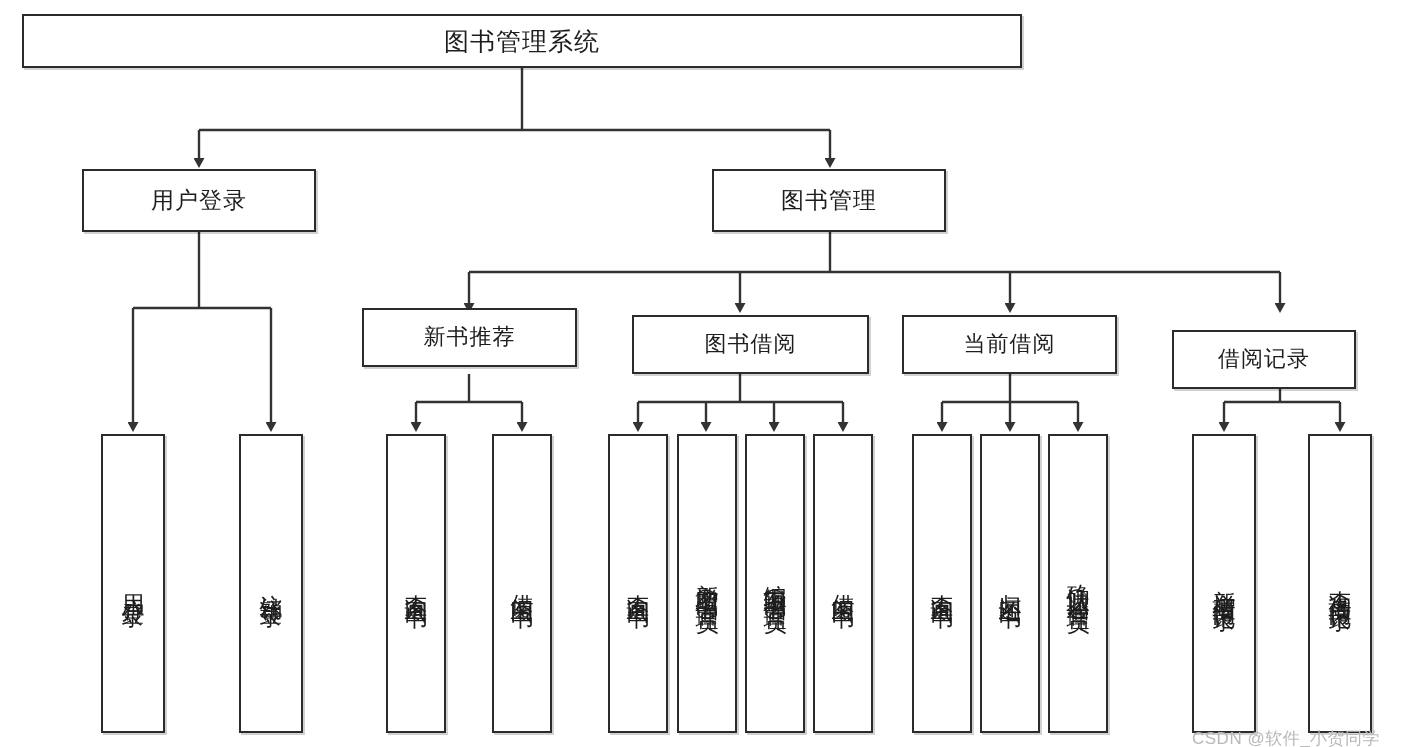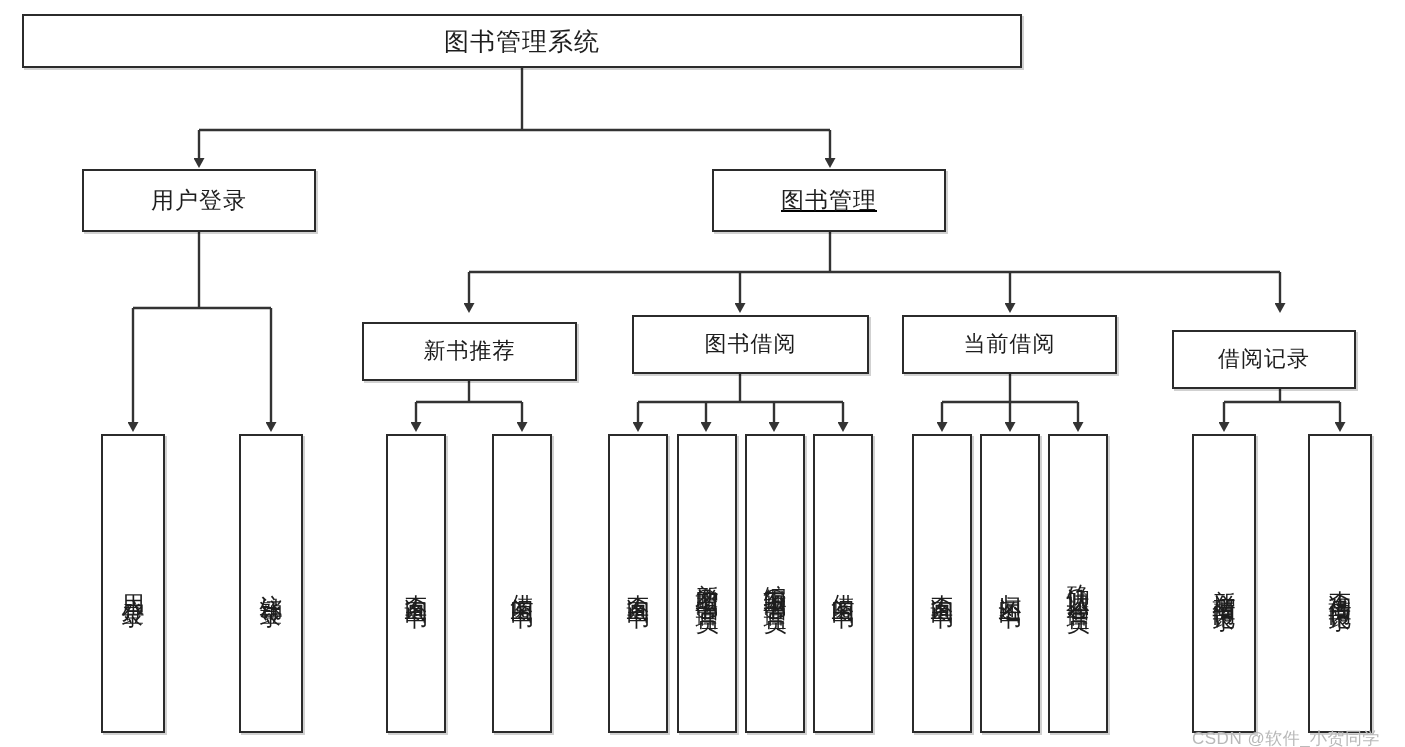--- a/index.html
+++ b/index.html
@@ -105,25 +105,25 @@
     </g>
   </svg>
 
   <div class="node-box node-root" style="left:22px;top:14px;width:1000px;height:54px;">
     <span class="node-label">图书管理系统</span>
   </div>
 
   <div class="node-box node-l2" style="left:82px;top:169px;width:234px;height:63px;">
     <span class="node-label">用户登录</span>
   </div>
-  <div class="node-box node-l2" style="left:712px;top:169px;width:234px;height:63px;text-decoration:underline;">
+  <div class="node-box node-l2" style="left:712px;top:169px;width:234px;height:63px;">
     <span class="node-label">图书管理</span>
   </div>
 
-  <div class="node-box node-l3" style="left:362px;top:322px;width:215px;height:59px;">
+  <div class="node-box node-l3" style="left:362px;top:308px;width:215px;height:59px;">
     <span class="node-label">新书推荐</span>
   </div>
   <div class="node-box node-l3" style="left:632px;top:315px;width:237px;height:59px;">
     <span class="node-label">图书借阅</span>
   </div>
   <div class="node-box node-l3" style="left:902px;top:315px;width:215px;height:59px;">
     <span class="node-label">当前借阅</span>
   </div>
   <div class="node-box node-l3" style="left:1172px;top:330px;width:184px;height:59px;">
     <span class="node-label">借阅记录</span>

